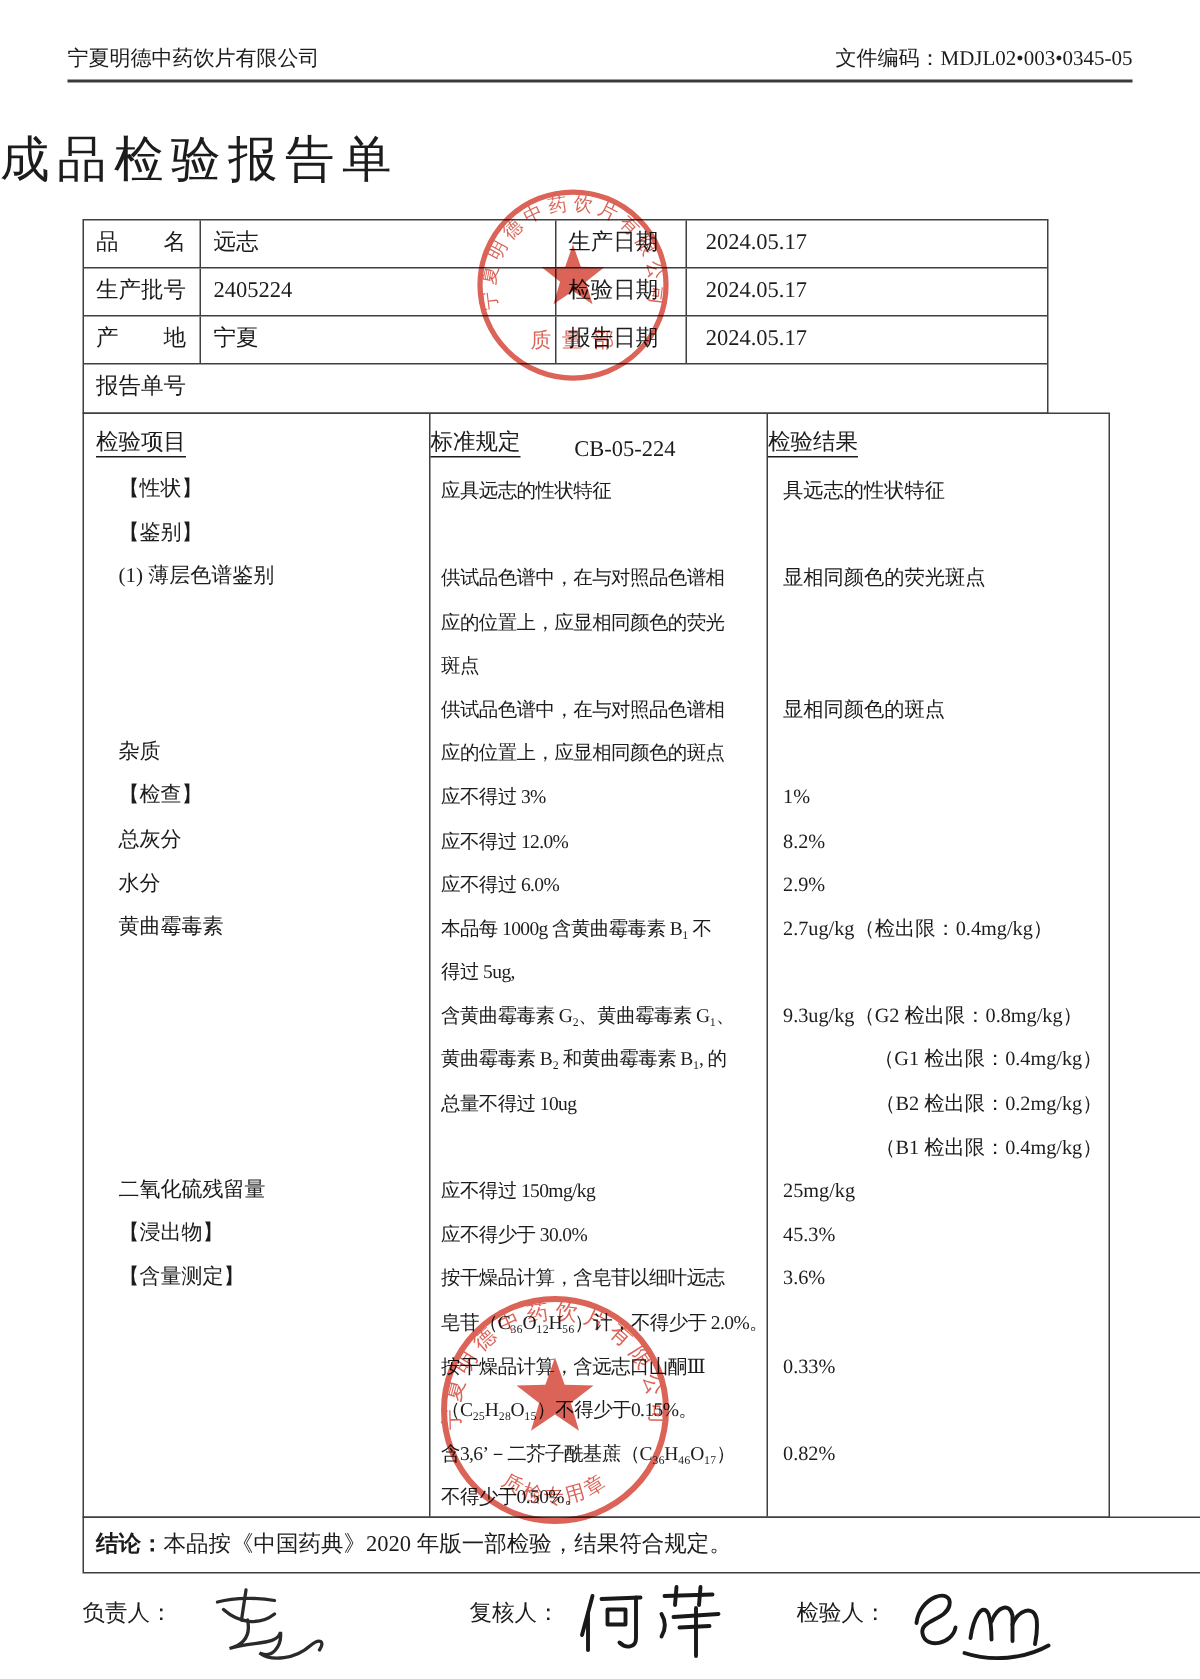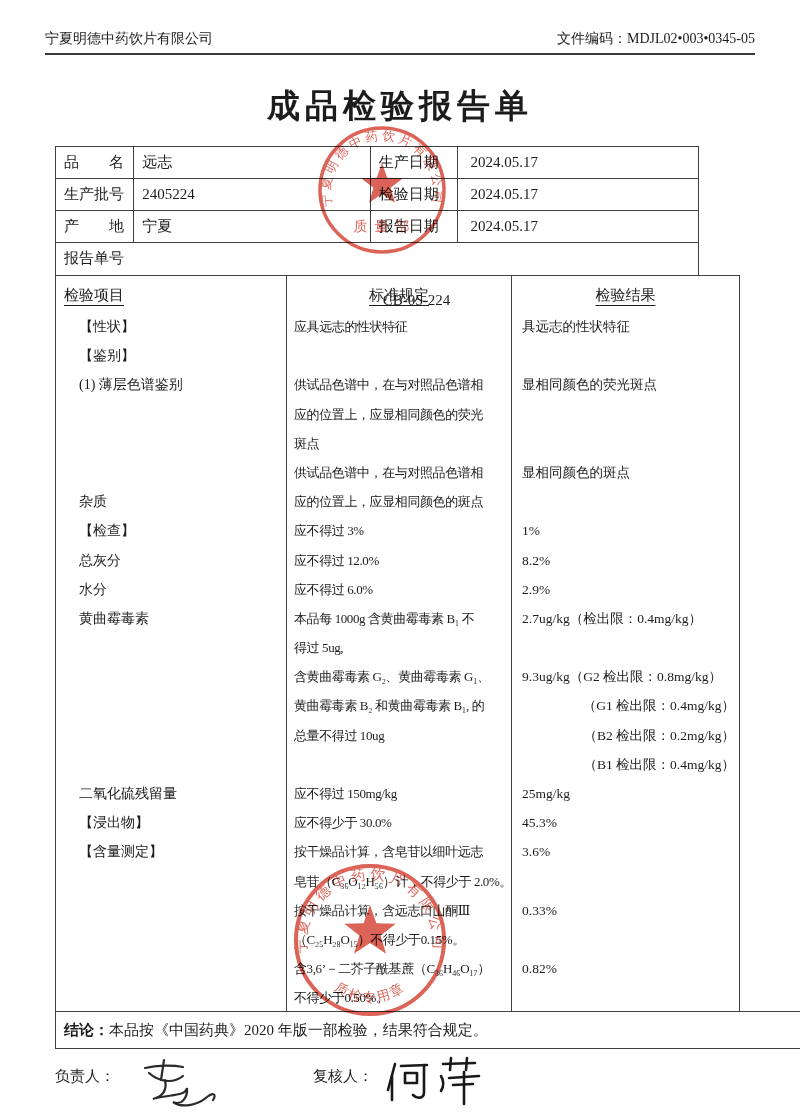--- a/index.html
+++ b/index.html
@@ -4,43 +4,43 @@
 <style>
   html,body{margin:0;padding:0;}
   body{
     width:800px;height:1119px;position:relative;background:#ffffff;
     font-family:"Liberation Serif","DejaVu Serif",serif;color:#1c1c1c;
     overflow:hidden;
   }
   .hdr{position:absolute;left:45px;right:45px;top:30px;display:flex;
        justify-content:space-between;font-size:14px;}
   .hdr-rule{position:absolute;left:45px;right:45px;top:53px;height:2px;background:#3a3a3a;}
-  .doc-title{position:absolute;left:0;right:0;top:84px;text-align:center;
-       font-size:33px;font-weight:bold;letter-spacing:5px;}
+  .doc-title{position:absolute;left:0;right:0;top:84px;
+       font-size:33px;font-weight:normal;letter-spacing:5px;}
   
   .info-table{position:absolute;left:55px;top:146px;width:644px;
        border:1px solid #3f3f3f;box-sizing:border-box;font-size:15px;background:transparent;}
   .irow{display:flex;height:32px;line-height:31px;border-bottom:1px solid #3f3f3f;box-sizing:border-box;}
   .irow:last-child{border-bottom:none;}
   .ic{box-sizing:border-box;padding-left:8px;border-right:1px solid #3f3f3f;overflow:hidden;white-space:nowrap;}
   .ic1{width:83px;}
   .ic2{width:252px;}
   .ic3{width:93px;}
   .ic4{width:255px;border-right:none;padding-left:12px;}
   .icw{width:335px;box-sizing:border-box;padding-left:8px;border-right:none;}
   .icw2{width:348px;box-sizing:border-box;padding-left:12px;margin-top:42px;}
   
   .body-table{position:absolute;left:55px;top:275px;width:685px;height:737px;
        border:1px solid #3f3f3f;box-sizing:border-box;display:flex;background:transparent;}
   .bcol{box-sizing:border-box;border-right:1px solid #3f3f3f;}
   .bcol.last{border-right:none;}
   .bcol1{width:232px;}
   .bcol2{width:225px;}
   .bcol3{width:228px;}
-  .bhead{height:36px;line-height:38px;font-size:15px;text-align:center;}
+  .bhead{height:36px;line-height:38px;font-size:15px;}
   .bhead.left{text-align:left;padding-left:8px;}
   .ul{text-decoration:underline;text-underline-offset:5px;}
   .bline{height:29.2px;line-height:29.2px;font-size:13.5px;padding-left:7px;
        white-space:nowrap;overflow:visible;}
   .bcol2 .bline{font-size:13px;letter-spacing:-0.4px;}
   .bcol3 .bline{padding-left:10px;}
   .bline.right{text-align:right;padding-right:4px;padding-left:0;}
   .bcol1 .bline{font-size:14px;margin-left:16px;}
   
   .conclusion{position:absolute;left:55px;top:1011px;width:766px;height:38px;
@@ -218,20 +218,32 @@
         <path d="M62,8 L94,7"></path>
           <path d="M70,2 L69,14"></path>
           <path d="M86,2 L85,14"></path>
         <path d="M60,20 C63,25 63,30 60,35"></path>
         <path d="M68,22 L98,20"></path>
           <path d="M72,29 L92,28"></path>
         <path d="M83,16 L83,48"></path>
       </g>
     </svg>
   </div>
+  <div class="siggroup">
+    <span class="siglabel">检验人：</span>
+    <svg class="sig" width="130" height="55" viewBox="0 0 130 55">
+      <g fill="none" stroke="#191919" stroke-width="2.6" stroke-linecap="round">
+        <path d="M12,26 C14,8 36,2 34,14 C32,24 14,24 16,33 C18,44 36,40 38,29"></path>
+        <path d="M48,36 C50,22 56,12 60,20 C62,26 62,32 62,37"></path>
+        <path d="M62,25 C66,15 74,12 76,21 L76,38"></path>
+        <path d="M76,27 C80,17 90,14 92,23 C93,30 92,35 91,40"></path>
+        <path d="M44,46 C62,52 84,50 100,41"></path>
+      </g>
+    </svg>
+  </div>
 </div>
 
 <svg class="stamp stamp1" width="144" height="144" viewBox="-72 -72 144 144">
   <g fill="#d23b2c">
     <circle r="62" fill="none" stroke-width="3.5" stroke="#d23b2c"></circle>
     <path id="arcTop1" d="M -45 28 A 52 52 0 1 1 45 28" fill="none"></path>
     <text font-size="12.5" letter-spacing="3.5">
       <textPath href="#arcTop1" startOffset="50%" text-anchor="middle">宁夏明德中药饮片有限公司</textPath>
     </text>
     <path transform="translate(0,-5)" d="M0,-22 L5.2,-7.2 L20.9,-6.8 L8.6,2.8 L13,17.8 L0,9 L-13,17.8 L-8.6,2.8 L-20.9,-6.8 L-5.2,-7.2 Z"></path>

